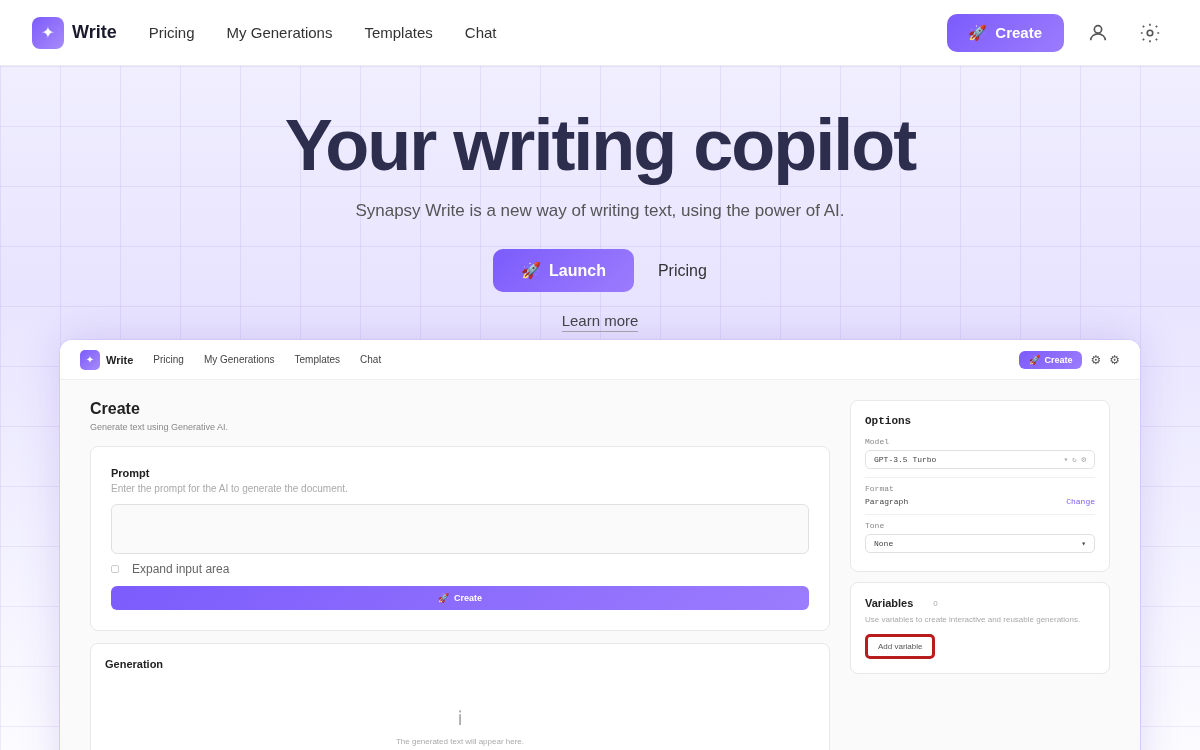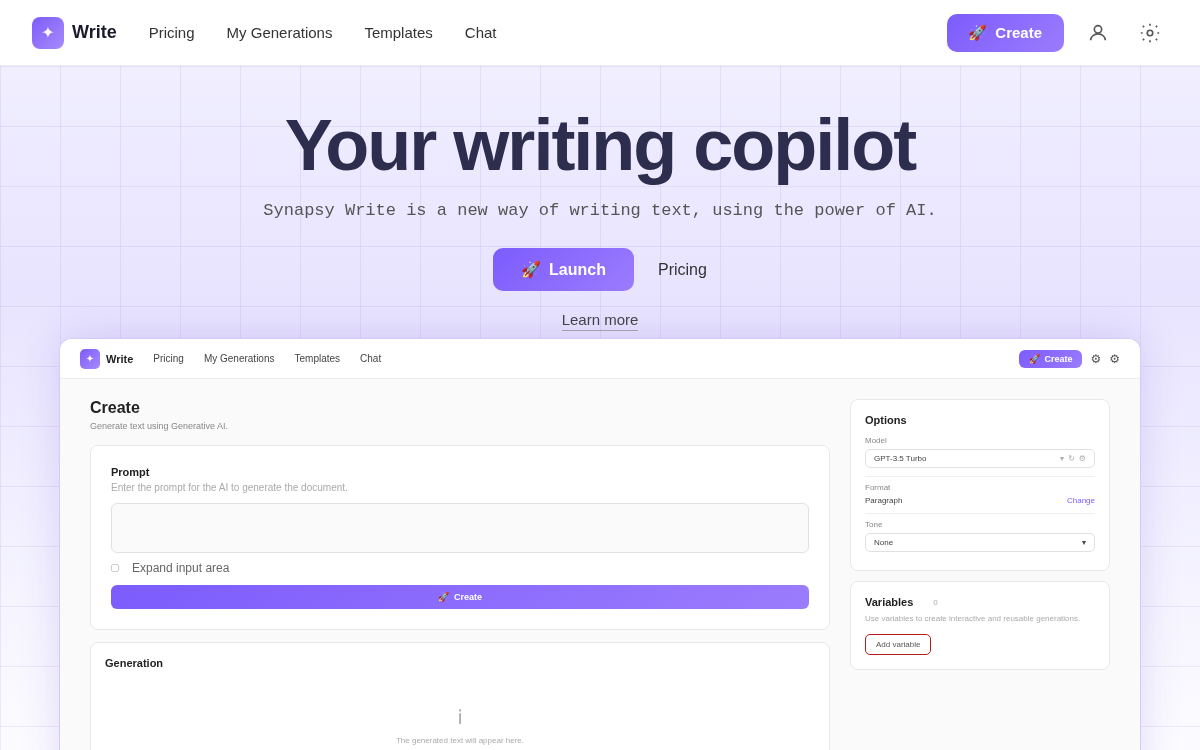--- a/index.html
+++ b/index.html
@@ -49,21 +49,21 @@
         linear-gradient(rgba(140,100,220,0.12) 1px, transparent 1px),
         linear-gradient(90deg, rgba(140,100,220,0.12) 1px, transparent 1px);
       background-size: 60px 60px;
       pointer-events: none;
     }
     .hero-content { position: relative; z-index: 2; text-align: center; }
     .hero-title {
       font-size: 72px; font-weight: 800; color: #2d2d4e; line-height: 1.1;
       letter-spacing: -2px; margin-bottom: 16px;
     }
-    .hero-subtitle { font-size: 17px; color: #555; margin-bottom: 28px; font-family: Liberation Mono, monospace; }
+    .hero-subtitle { font-size: 17px; color: #555; margin-bottom: 28px; }
     .hero-buttons { display: flex; align-items: center; gap: 24px; margin-bottom: 20px; justify-content: center; }
     .launch-btn {
       display: flex; align-items: center; gap: 8px;
       background: linear-gradient(135deg, #7c5cfc, #9b7cfd);
       color: white; border: none; border-radius: 10px;
       padding: 12px 28px; font-size: 16px; font-weight: 600; cursor: pointer;
     }
     .pricing-link { font-size: 16px; color: #333; cursor: pointer; text-decoration: none; font-weight: 500; }
     .learn-more { font-size: 15px; color: #444; cursor: pointer; text-decoration: none; font-weight: 400; padding-bottom: 2px; border-bottom: 1px solid #aaa; }
 
@@ -133,21 +133,21 @@
     }
     .ss-gen-title { font-size: 11px; font-weight: 700; color: #222; margin-bottom: 14px; }
     .ss-gen-empty { text-align: center; padding: 20px 10px; }
     .ss-gen-icon { font-size: 20px; color: #aaa; margin-bottom: 6px; }
     .ss-gen-empty-text { font-size: 8px; color: #aaa; }
 
     
     .ss-options-card {
       background: #fff; border-radius: 8px;
       border: 1px solid #e8e8e8;
-      padding: 14px; margin-bottom: 10px;
+      padding: 14px; margin-bottom: 10px; font-family: Liberation Mono, monospace;
     }
     .ss-opt-title { font-size: 11px; font-weight: 700; color: #222; margin-bottom: 10px; }
     .ss-opt-label { font-size: 8px; color: #888; margin-bottom: 4px; }
     .ss-opt-select {
       display: flex; align-items: center; justify-content: space-between;
       border: 1px solid #e0e0e0; border-radius: 5px;
       padding: 4px 8px; margin-bottom: 8px;
     }
     .ss-opt-select-text { font-size: 8px; color: #444; }
     .ss-opt-select-actions { display: flex; gap: 4px; font-size: 8px; color: #aaa; }
@@ -165,21 +165,21 @@
     .ss-vars-card {
       background: #fff; border-radius: 8px;
       border: 1px solid #e8e8e8;
       padding: 14px;
     }
     .ss-vars-header { display: flex; align-items: center; gap: 20px; margin-bottom: 6px; }
     .ss-vars-title { font-size: 11px; font-weight: 700; color: #222; }
     .ss-vars-badge { font-size: 8px; color: #aaa; }
     .ss-vars-sub { font-size: 8px; color: #aaa; margin-bottom: 10px; }
     .ss-add-var-btn {
-      border: 1px solid #b91c1c; border-radius: 5px;
+      border: 3px solid #b91c1c; border-radius: 5px;
       padding: 5px 10px; font-size: 8px; color: #555;
       background: #fff; cursor: pointer; display: inline-block;
     }
   </style>
 </head>
 <body>
 
 <nav class="navbar">
   <div class="navbar-left">
     <div class="logo">

